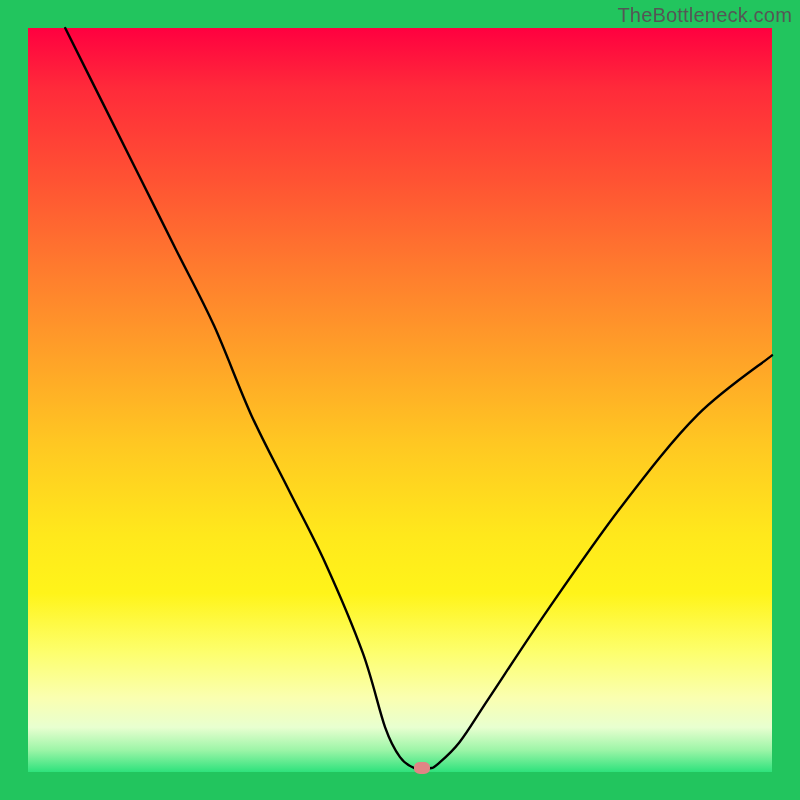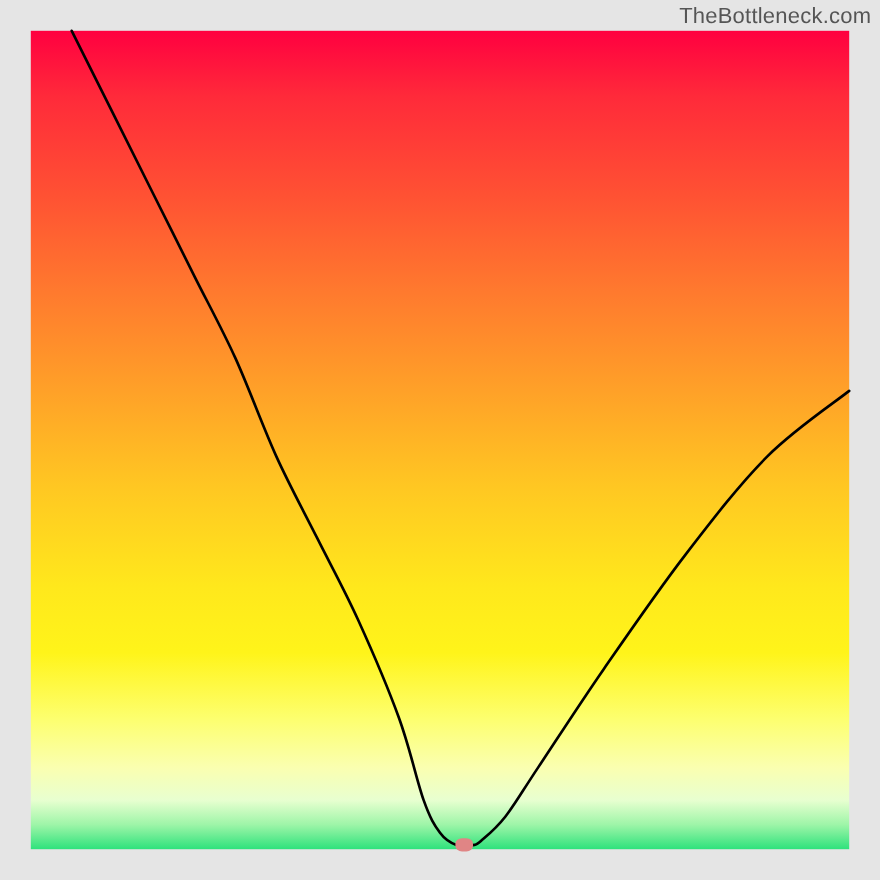--- a/index.html
+++ b/index.html
@@ -8,21 +8,21 @@
     width: 800px;
     height: 800px;
     background: #000;
     overflow: hidden;
     font-family: Arial, Helvetica, sans-serif;
   }
   .frame {
     position: relative;
     width: 800px;
     height: 800px;
-    background: #e5e5e5;
+    background: #22c55e;
     text-align: right;
   }
   .plot {
     position: absolute;
     left: 28px;
     top: 28px;
     width: 744px;
     height: 744px;
     background: linear-gradient(to bottom,
       #ff0040 0%,

